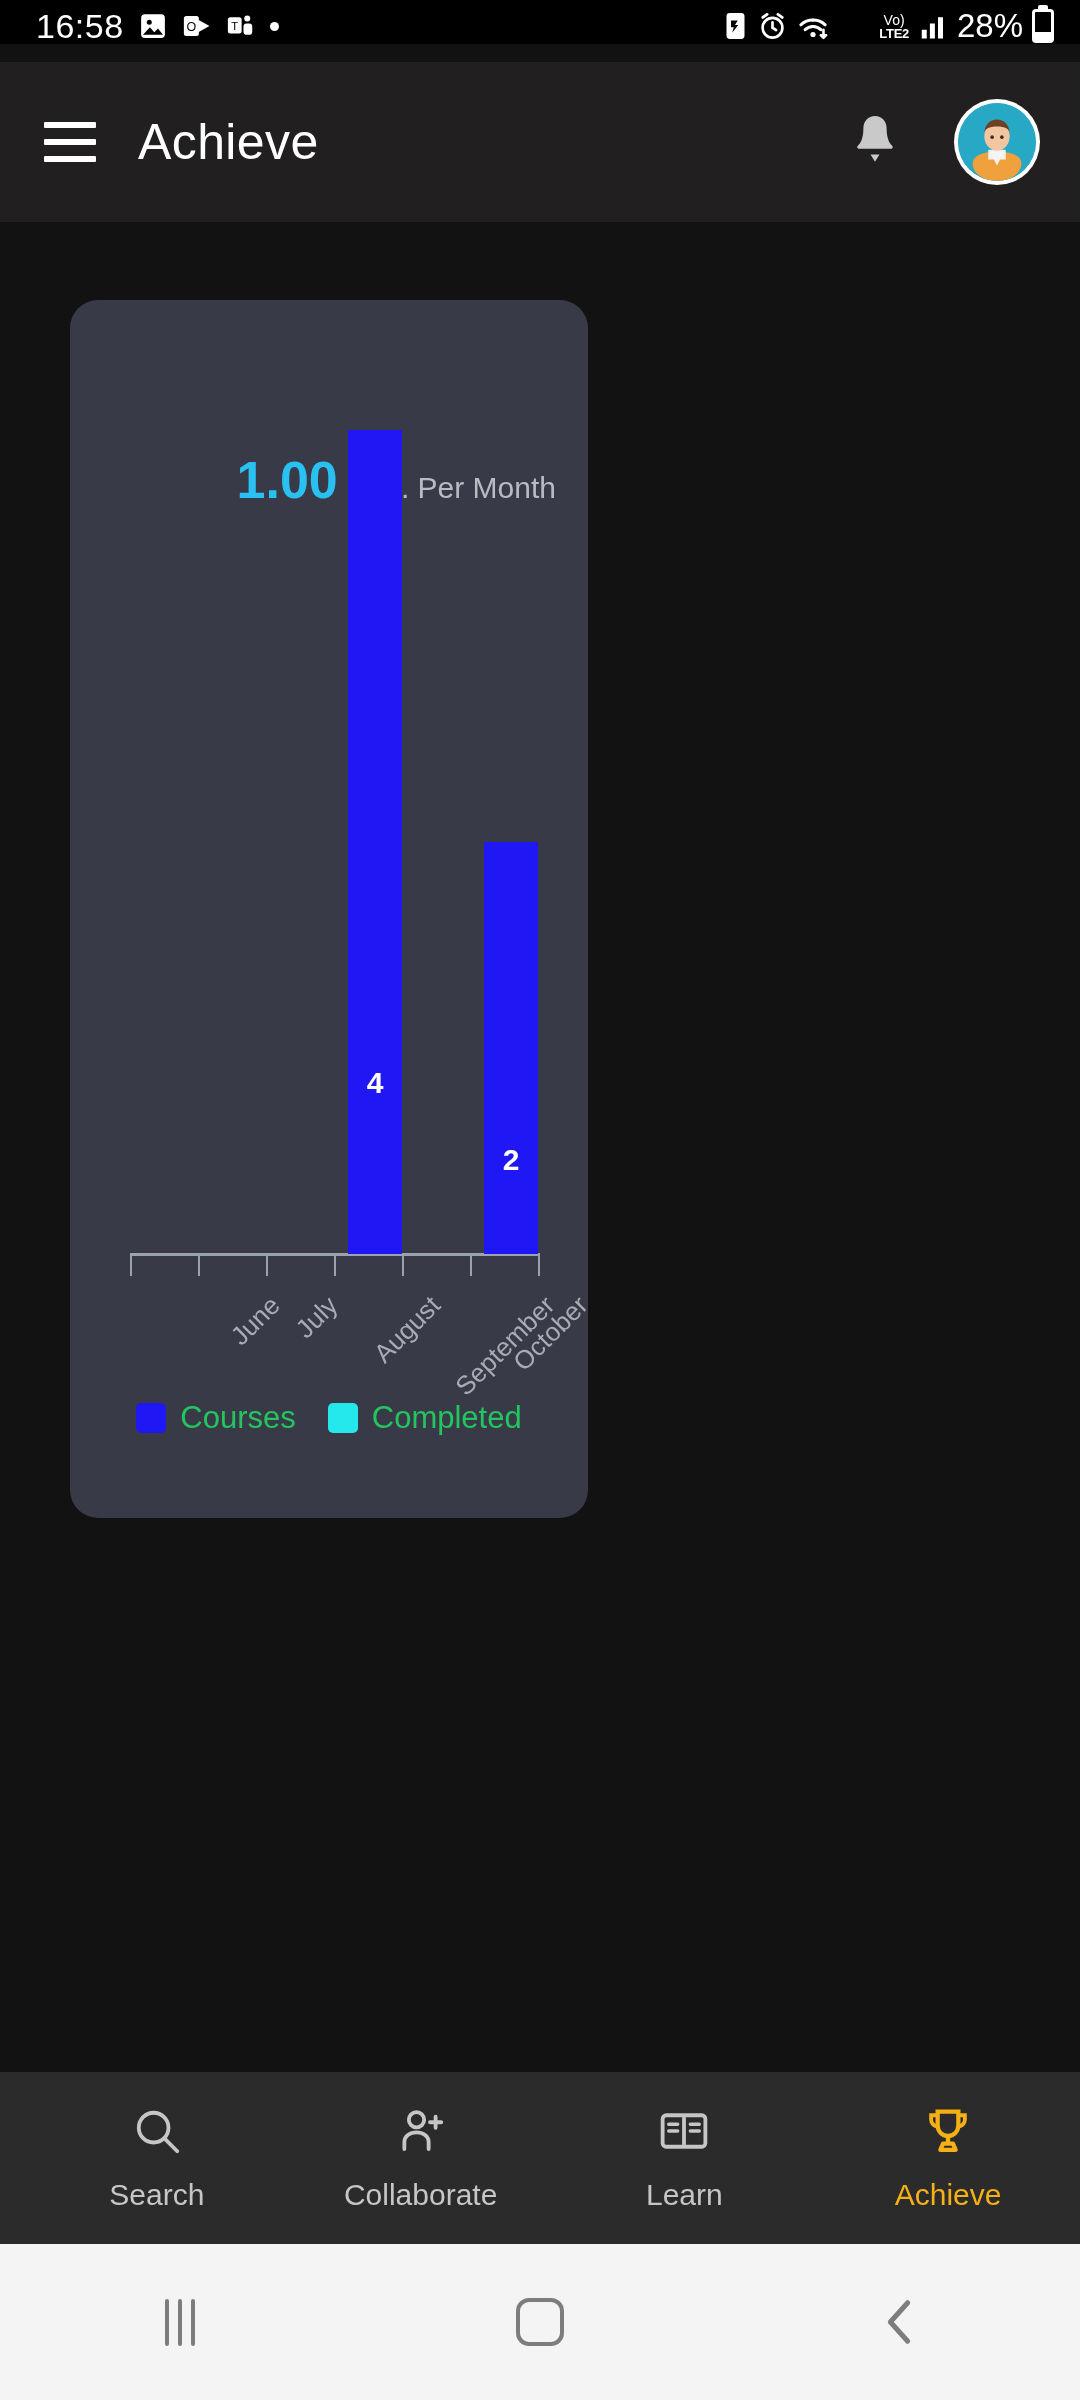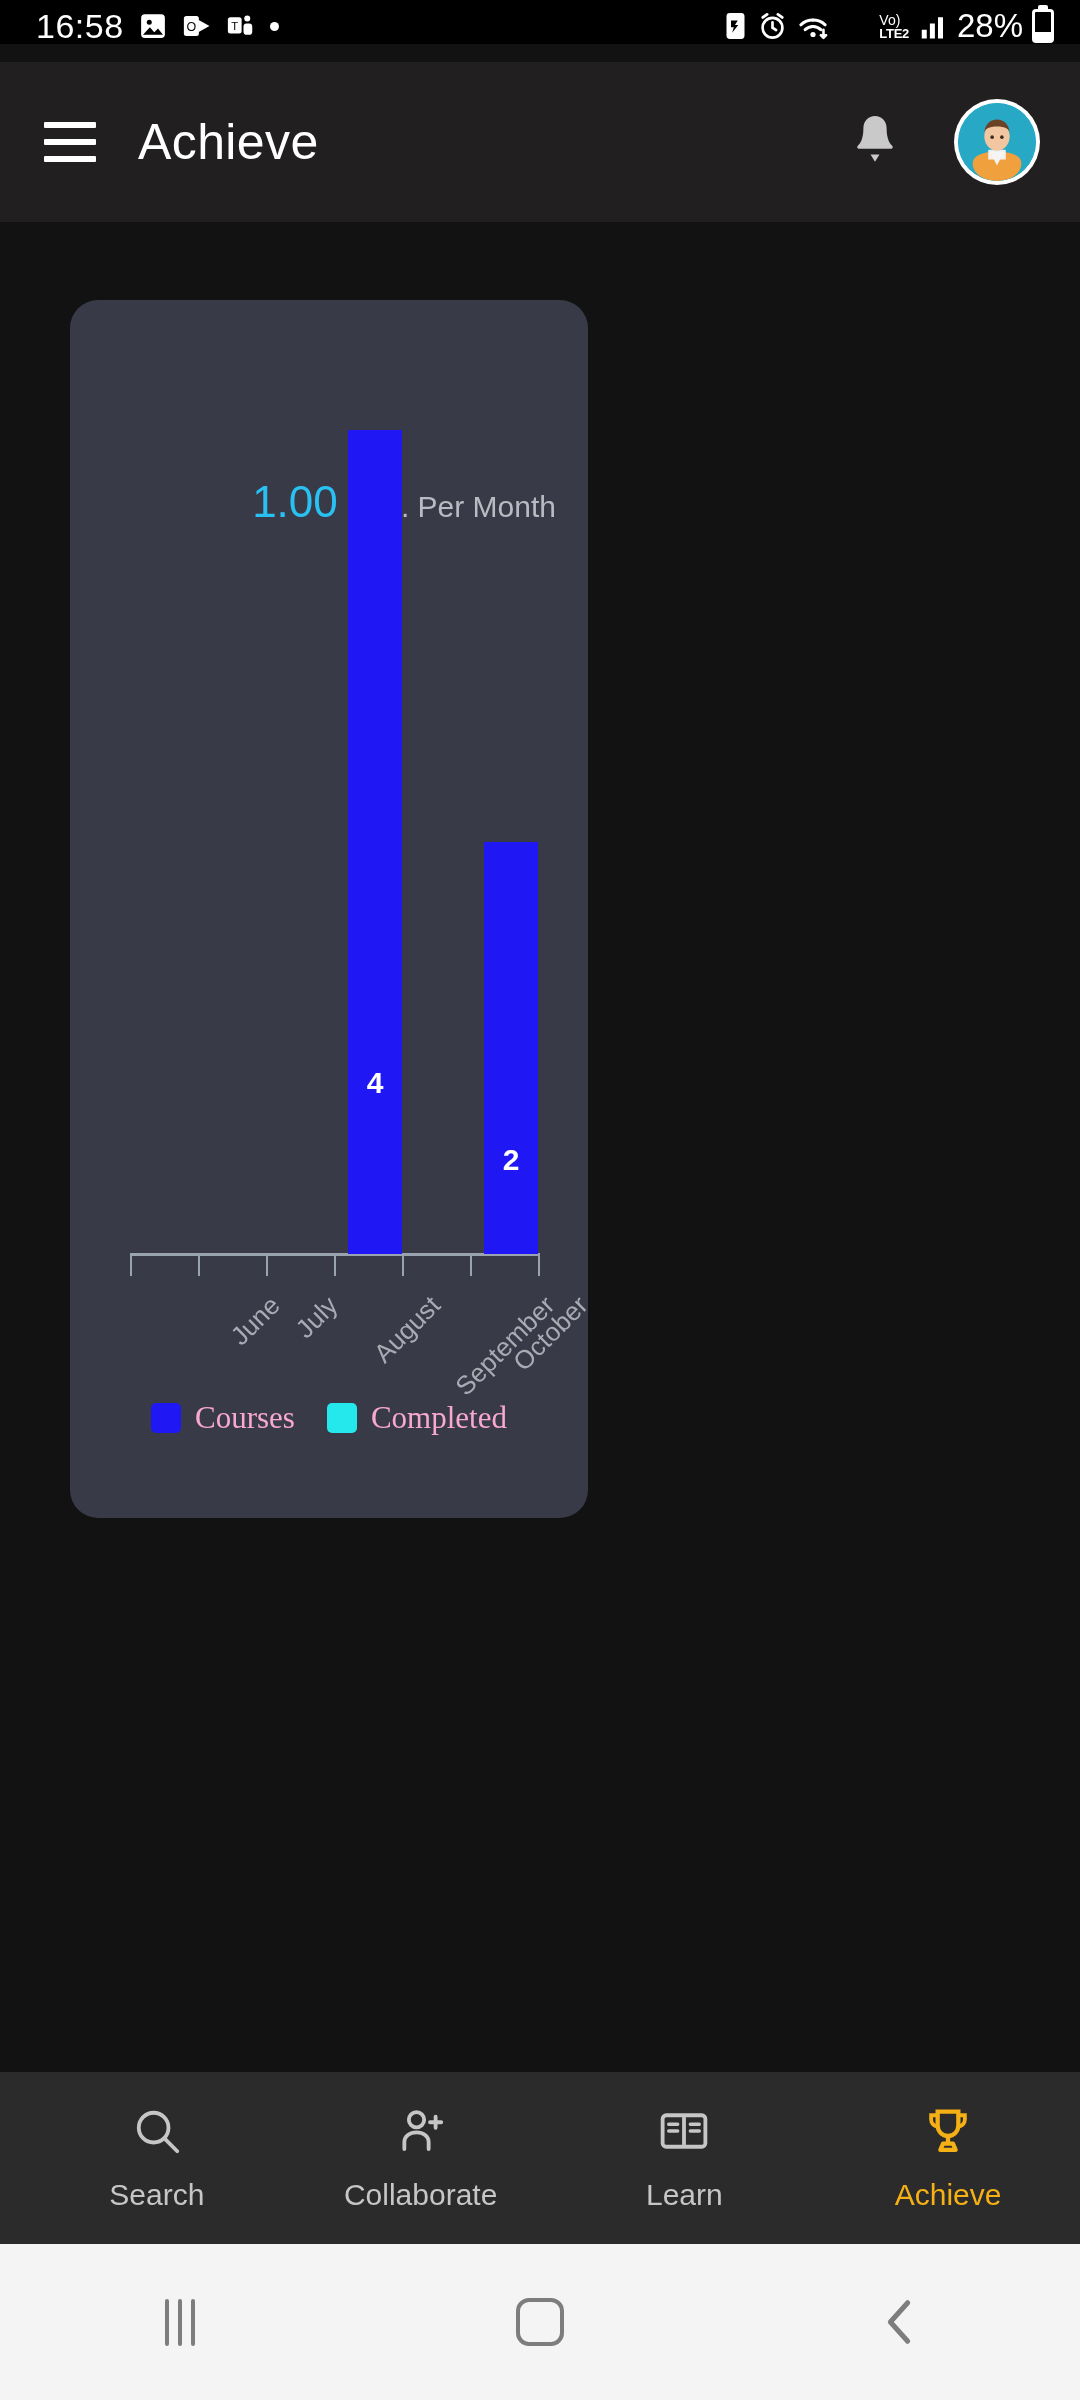--- a/index.html
+++ b/index.html
@@ -16,21 +16,21 @@
     position:absolute; top:0; left:0; width:1080px; height:44px;
     background:#000; color:#fff;
     display:flex; align-items:center; justify-content:space-between;
     padding:8px 26px 0 36px;
   }
   .sb-left{ display:flex; align-items:center; gap:14px; }
   .sb-clock{ font-size:34px; letter-spacing:.5px; }
   .sb-right{ display:flex; align-items:center; gap:9px; }
   .sb-icon{ display:flex; align-items:center; justify-content:center; }
   .dot{ width:9px; height:9px; border-radius:50%; background:#fff; display:inline-block; }
-  .volte{ display:flex; flex-direction:column; align-items:flex-start; justify-content:center;
+  .volte{ display:flex; flex-direction:column; align-items:center; justify-content:center;
           line-height:1; color:#fff;margin-left:40px; }
   .volte .v1{ font-size:14px; }
   .volte .v2{ font-size:13px; font-weight:bold; letter-spacing:-.3px; }
   .batt-pct{ font-size:33px;text-align:center; }
   .batt-shape{
     width:22px; height:34px; border:3px solid #fff; border-radius:4px; position:relative;
     background:linear-gradient(to top,#fff 28%, transparent 28%);
   }
   .batt-shape::before{ content:""; position:absolute; top:-7px; left:50%; transform:translateX(-50%);
     width:10px; height:5px; background:#fff; border-radius:2px 2px 0 0; }
@@ -55,41 +55,41 @@
     position:relative; overflow:hidden;
   }
 
   
   .card{
     position:absolute; left:70px; top:300px; width:518px; height:1218px;
     background:#383a47; border-radius:28px; overflow:hidden;
   }
   .card-title{ position:absolute; left:40px; top:40px; color:#fff; font-size:43px; font-weight:bold; }
   .avg-row{ position:absolute; right:32px; top:150px; display:flex; align-items:baseline; }
-  .avg-value{ color:#29c1f2; font-size:44px; font-weight:normal;margin-top:27px; }
+  .avg-value{ color:#29c1f2; font-size:52px; font-weight:bold; }
   .avg-label{ color:#b9bac2; font-size:30px; margin-left:12px; }
 
   
   .chart{ position:absolute; left:0; top:0; width:518px; height:1218px; }
   .plot{ position:absolute; left:60px; top:130px; width:410px; height:824px; }
   .axis-line{ position:absolute; left:60px; top:953px; width:410px; height:3px; background:#9aa3b0; }
   .tick{ position:absolute; top:956px; width:2px; height:20px; background:#9aa3b0; }
   .bar{ position:absolute; bottom:0; background:#1f18f5; }
   .bar-label{ position:absolute; color:#fff; font-size:30px; font-weight:bold;
               left:50%; transform:translateX(-50%); }
   .xlab{
     position:absolute; color:#a9aab3; font-size:26px; white-space:nowrap;
     transform-origin:right top; transform:rotate(-45deg);
     text-align:right;
   }
   .legend{ position:absolute; left:0; top:1100px; width:518px;
            display:flex; align-items:center; justify-content:center; gap:32px; }
   .legend-item{ display:flex; align-items:center; gap:14px; }
   .swatch{ width:30px; height:30px; border-radius:5px; }
-  .legend-text{ color:#f9a8d4; font-size:31px;font-family:Liberation Serif, serif; }
+  .legend-text{ color:#22c55e; font-size:31px; }
 
   
   .bottomnav{
     position:absolute; left:0; top:2072px; width:1080px; height:172px;
     background:#2b2b2b; display:flex; align-items:center;padding-left:25px;
   }
   .navitem{ flex:1; display:flex; flex-direction:column; align-items:center; gap:16px; }
   .navlabel{ font-size:30px; color:#c6c6c6; }
   .navitem.active .navlabel{ color:#f5b016; }
 

